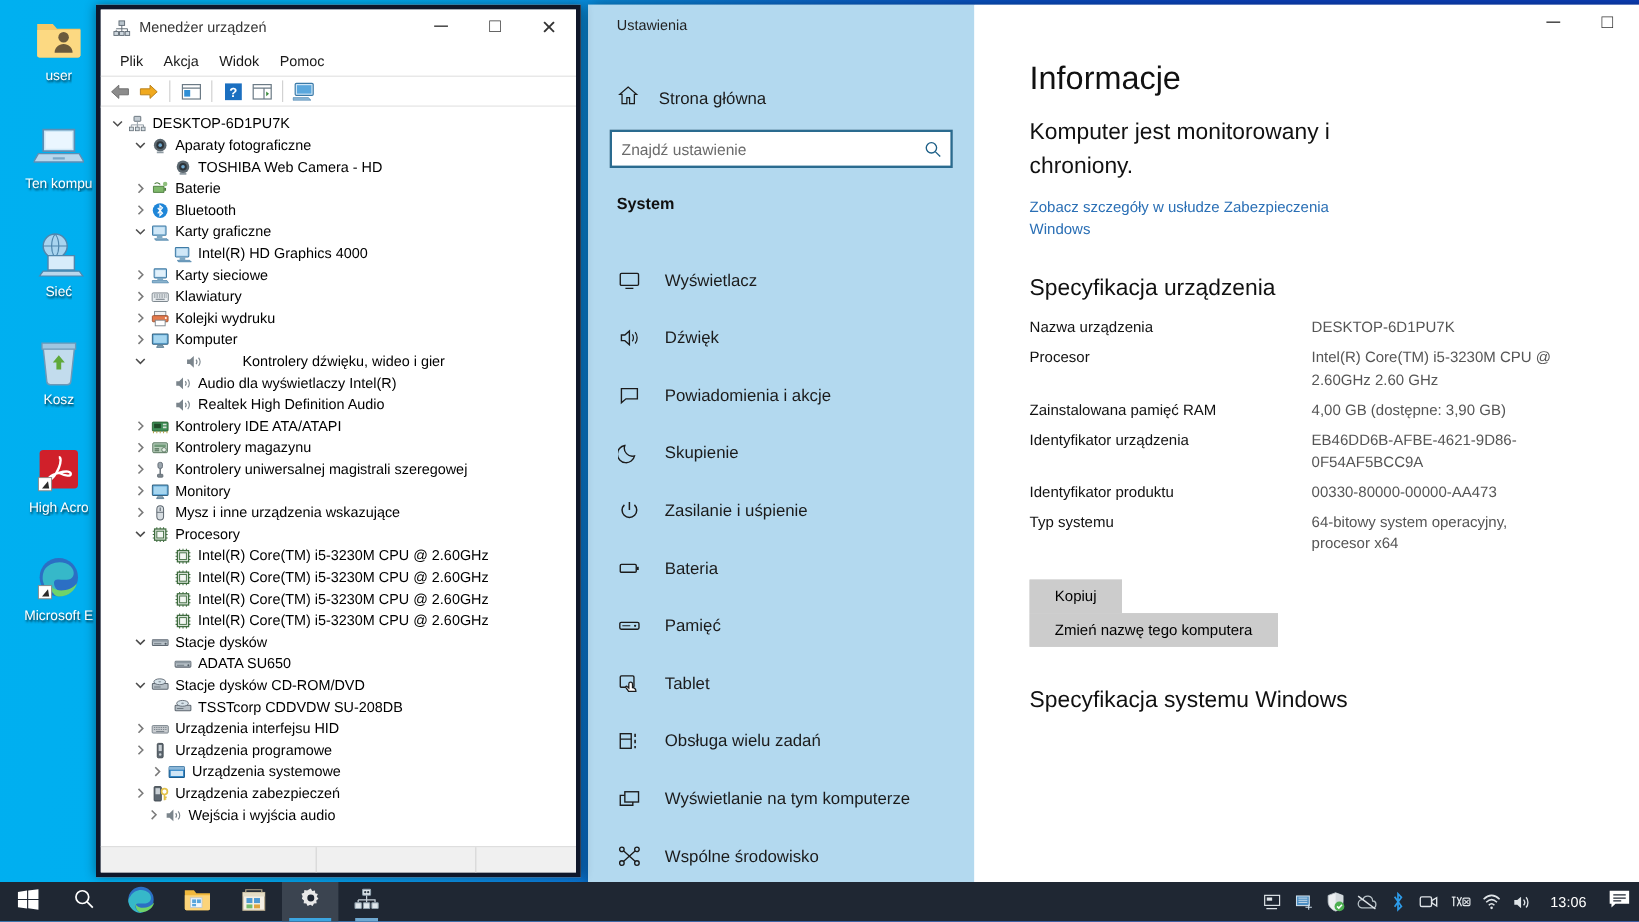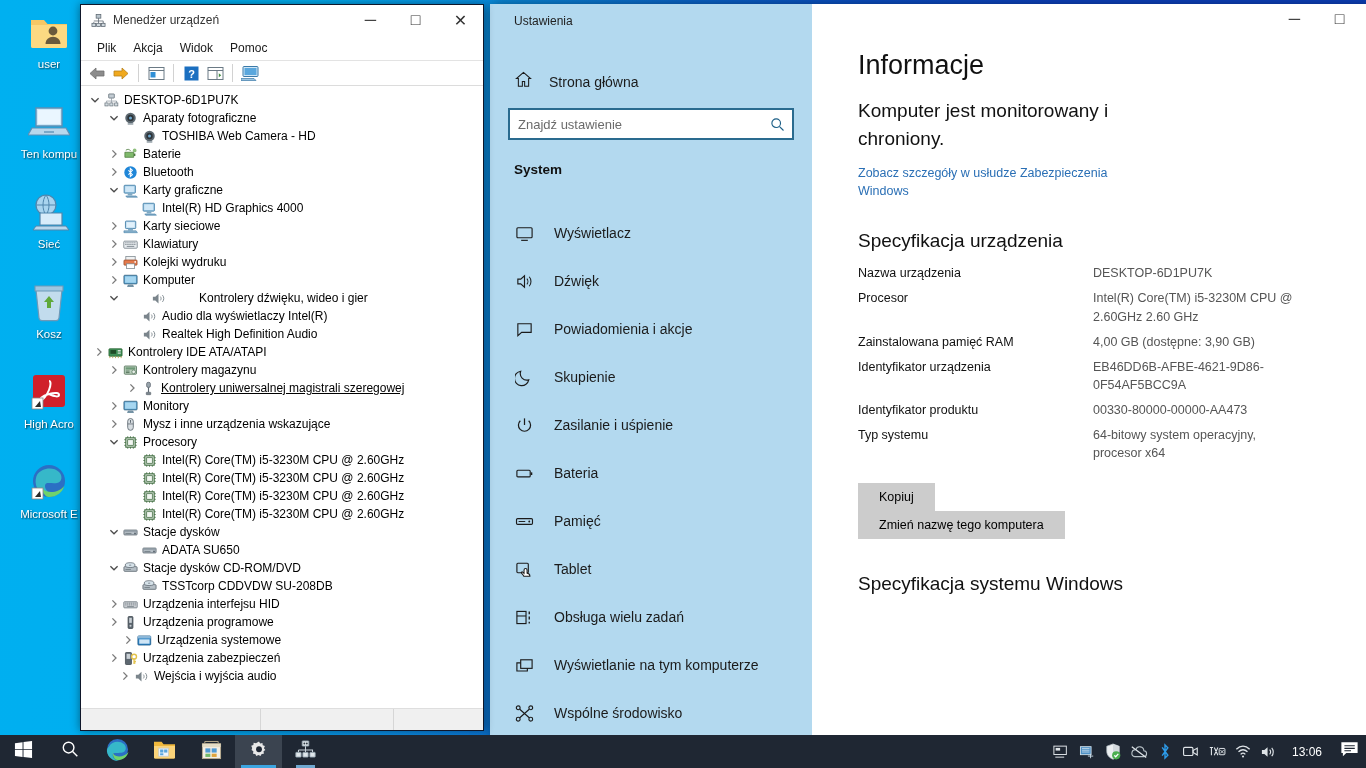--- a/index.html
+++ b/index.html
@@ -40,21 +40,21 @@
     white-space: nowrap; overflow: hidden;
     max-width: 86px;
   }
 
   
   .window { position: absolute; background: #fff; }
 
   
   #devmgr {
     left: 80px; top: 4px; width: 404px; height: 727px;
-    border: 1px solid #0f172a;
+    border: 4px solid #0f172a;
     box-shadow: 0 0 9px rgba(0,0,0,.45);
     display: flex; flex-direction: column;
   }
   #devmgr .titlebar {
     height: 30px; background: #fff;
     display: flex; align-items: center;
     flex: 0 0 30px;
   }
   #devmgr .titlebar .ticon {
     width: 16px; height: 16px; margin: 0 7px 0 9px;
@@ -807,21 +807,21 @@
           </svg>
         </span>
         <span class="tic">
           <svg width="15" height="15" viewBox="0 0 16 16">
             <path d="M2 6h2.6L8 2.8v10.4L4.6 10H2z" fill="#7b858c"></path>
             <path d="M10 6c1 1.2 1 2.8 0 4M12.2 4.4c1.9 2 1.9 5.2 0 7.2" fill="none" stroke="#7b858c" stroke-width="1"></path>
           </svg>
         </span>
         <span class="tlabel">Realtek High Definition Audio</span>
       </div>
-      <div class="trow" style="padding-left: 10px;">
+      <div class="trow" style="padding-left: 25px;">
         <span class="chev">
           <svg width="10" height="10" viewBox="0 0 10 10">
             <path d="M3.4 1.4L7 5 3.4 8.6" fill="none" stroke="#7a7a7a" stroke-width="1.3"></path>
           </svg>
         </span>
         <span class="tic">
           <svg width="15" height="15" viewBox="0 0 16 16">
             <rect x="1" y="4" width="14" height="8" rx=".8" fill="#3f8f57" stroke="#27602f" stroke-width=".8"></rect>
             <rect x="2.6" y="5.4" width="6" height="4" fill="#1f4b28"></rect>
             <path d="M10.4 5.4h3.2v1.4h-3.2zM10.4 8h3.2v1.4h-3.2z" fill="#d5dfd6"></path>
@@ -839,21 +839,21 @@
         <span class="tic">
           <svg width="15" height="15" viewBox="0 0 16 16">
             <rect x="1.4" y="3.2" width="13" height="8.8" rx=".9" fill="#b9cfbc" stroke="#4b6b52" stroke-width=".8"></rect>
             <path d="M2.8 4.6h10.2v2.4H2.8z" fill="#6f9a78"></path>
             <path d="M3 8.6h4M3 10.2h4" stroke="#4b6b52" stroke-width=".9"></path>
             <circle cx="11.4" cy="9.4" r="2" fill="#e6eee7" stroke="#4b6b52" stroke-width=".7"></circle>
           </svg>
         </span>
         <span class="tlabel">Kontrolery magazynu</span>
       </div>
-      <div class="trow" style="padding-left: 43px; text-decoration: underline;">
+      <div class="trow" style="padding-left: 25px;">
         <span class="chev">
           <svg width="10" height="10" viewBox="0 0 10 10">
             <path d="M3.4 1.4L7 5 3.4 8.6" fill="none" stroke="#7a7a7a" stroke-width="1.3"></path>
           </svg>
         </span>
         <span class="tic">
           <svg width="15" height="15" viewBox="0 0 16 16">
             <rect x="6" y="1.4" width="4" height="5.4" rx="1.6" fill="#9aa5ad" stroke="#5d6770" stroke-width=".8"></rect>
             <path d="M8 6.8v5.4" stroke="#5d6770" stroke-width="1.2"></path>
             <rect x="5.6" y="12" width="4.8" height="2.6" rx=".6" fill="#7b858c" stroke="#5d6770" stroke-width=".7"></rect>

